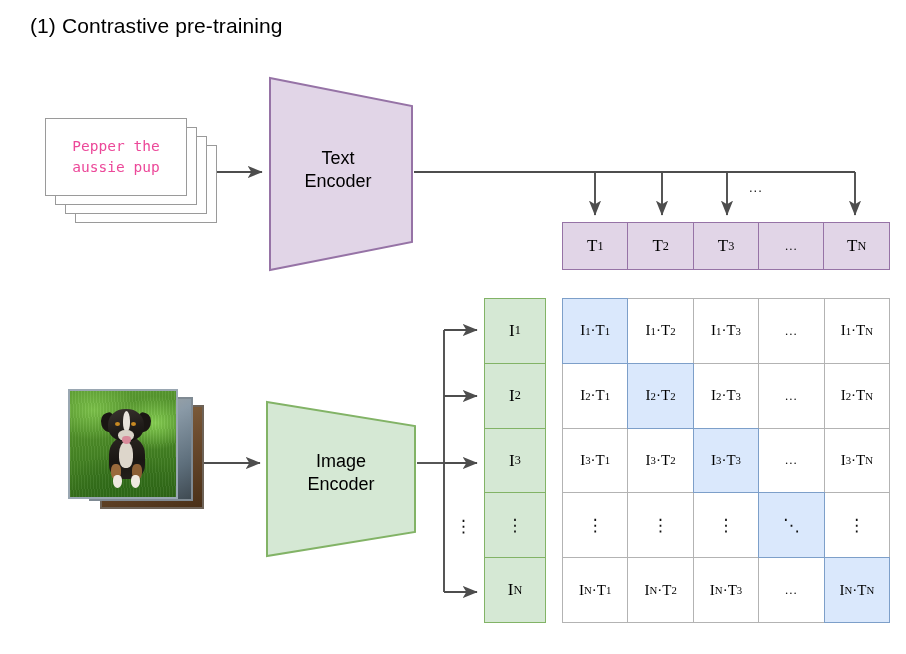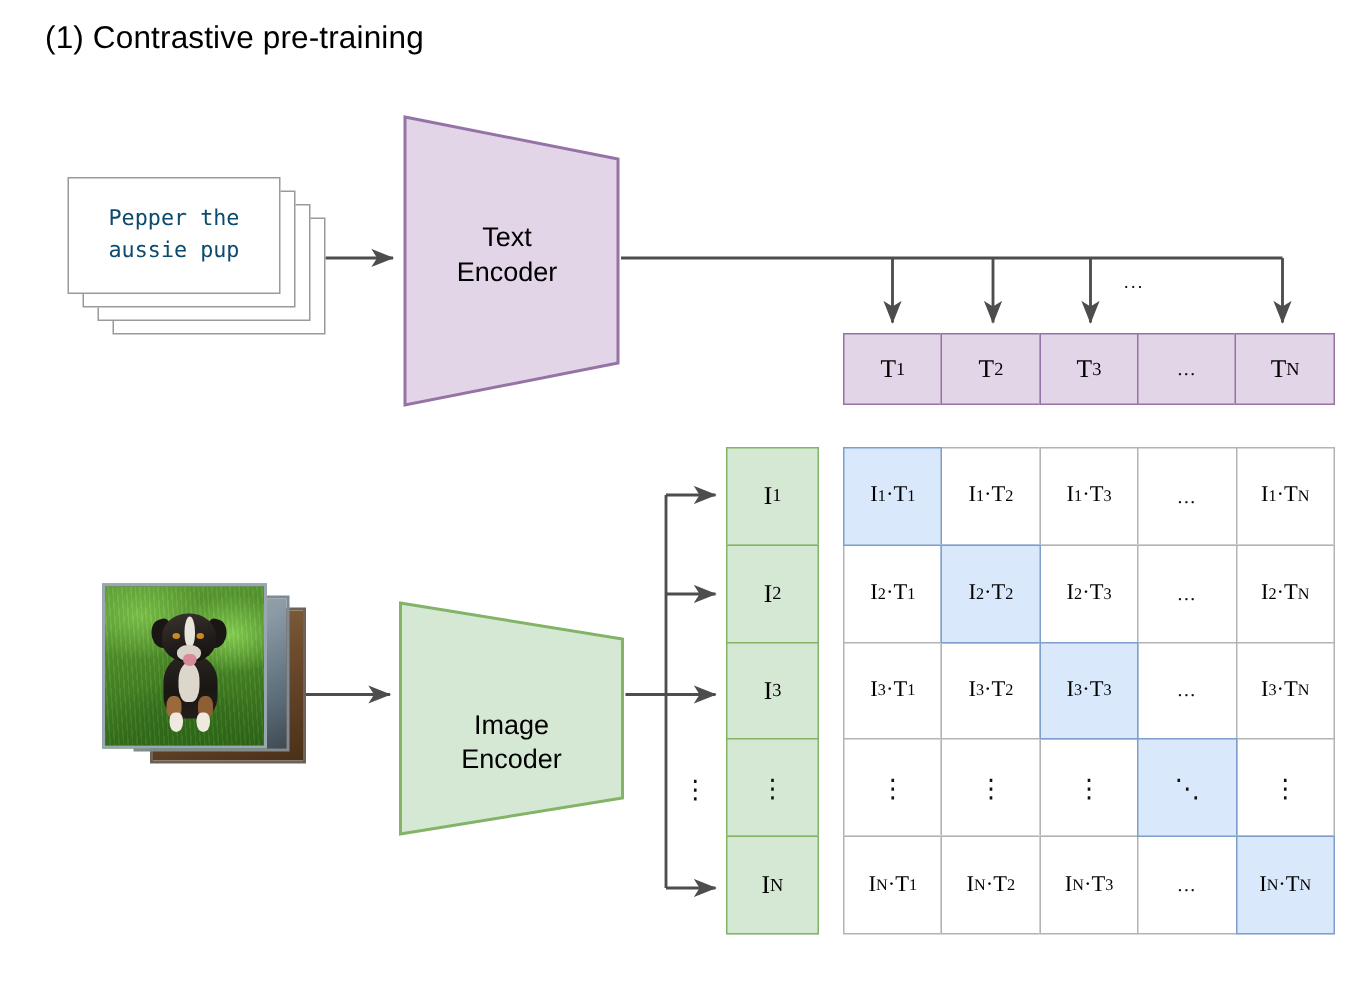--- a/index.html
+++ b/index.html
@@ -45,21 +45,21 @@
     align-items: center;
     justify-content: center;
   }
   #text-card-b2 { left: 55px; top: 127px; width: 142px; height: 78px; z-index: 5; }
   #text-card-b3 { left: 65px; top: 136px; width: 142px; height: 78px; z-index: 4; }
   #text-card-b4 { left: 75px; top: 145px; width: 142px; height: 78px; z-index: 3; }
   #caption-text {
     font-family: "DejaVu Sans Mono", "Liberation Mono", monospace;
     font-size: 14.5px;
     line-height: 1.45;
-    color: #0c4a6e;
+    color: #ec4899;
     text-align: left;
     white-space: pre;
   }
 
   
   .photo {
     box-sizing: border-box;
     border: 2px solid #8d9aa5;
     background: #6b5b4a;
   }
@@ -174,21 +174,21 @@
   .encoder-label {
     position: absolute;
     text-align: center;
     font-size: 18px;
     color: #000000;
     line-height: 1.25;
     white-space: pre-line;
     pointer-events: none;
   }
   #text-encoder-label { left: 268px; top: 147px; width: 140px; }
-  #image-encoder-label { left: 268px; top: 450px; width: 146px; margin-top: 22px; }
+  #image-encoder-label { left: 268px; top: 450px; width: 146px; }
 
   
   #wires { left: 0; top: 0; width: 906px; height: 654px; pointer-events: none; }
 
   
   #t-row {
     left: 562px; top: 222px;
     width: 328px; height: 48px;
     display: flex;
     z-index: 4;

